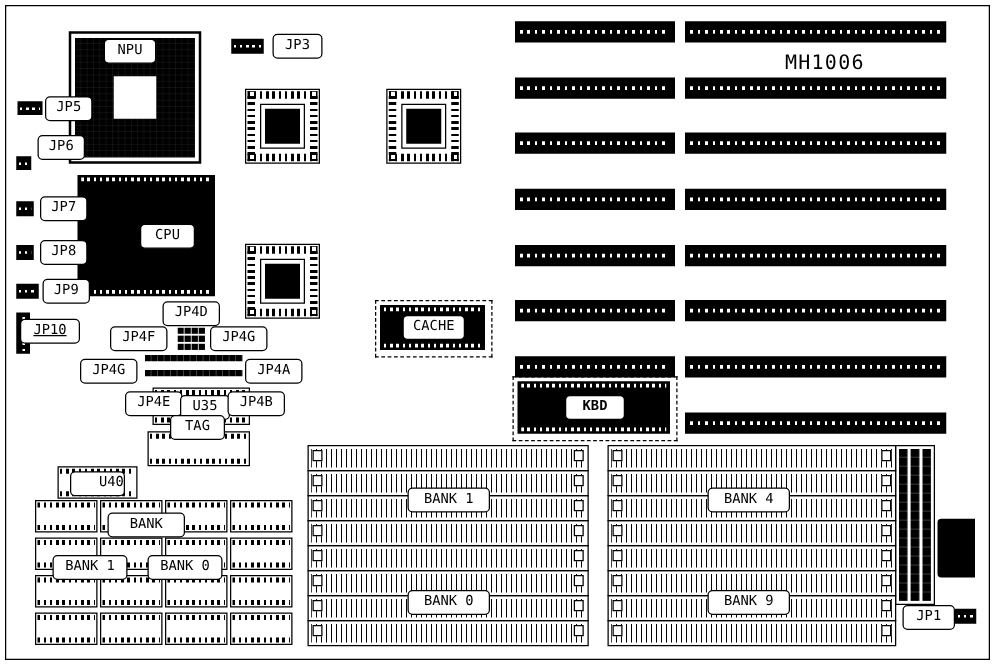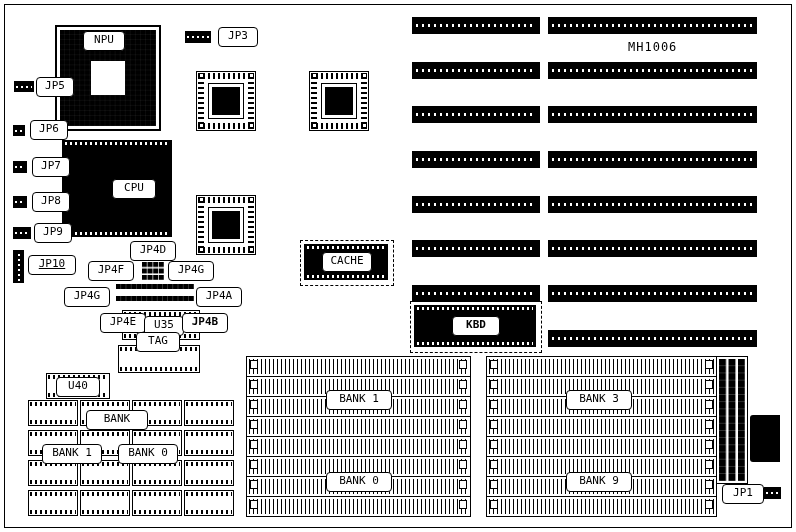--- a/index.html
+++ b/index.html
@@ -1,21 +1,21 @@
 <!DOCTYPE html>
 <html><head>
 <meta charset="utf-8">
 <style>
   html,body{margin:0;padding:0;background:#fff;}
   .stage{position:relative;width:796px;height:532px;background:#fff;color:#000;
          font-family:"DejaVu Sans Mono","Liberation Mono",monospace;overflow:hidden;}
   .frame{position:absolute;left:4px;top:4px;width:786px;height:522px;border:1px solid #000;}
   .label{position:absolute;z-index:6;height:18px;background:#fff;border:1px solid #000;
          border-radius:4px;font-size:11px;line-height:16px;text-align:center;white-space:nowrap;}
-  .model-text{position:absolute;font-size:12px;letter-spacing:1px;z-index:2;}
+  .model-text{position:absolute;font-size:16px;letter-spacing:1px;z-index:2;}
   .slot{position:absolute;height:17px;background:#000;z-index:1;}
   .slot::after{content:"";position:absolute;left:4px;right:4px;top:7px;height:3px;
          background:repeating-linear-gradient(90deg,#fff 0 2px,transparent 2px 6px);}
   .simm{position:absolute;height:15px;border:1px solid #000;padding:2px;background-color:#fff;
          background-image:repeating-linear-gradient(90deg,#000 0 1px,transparent 1px 4px);
          background-origin:content-box;background-clip:content-box;}
   .simm::before,.simm::after{content:"";position:absolute;top:3px;width:6px;height:7px;
          background:#fff;border:1px solid #000;}
   .simm::before{left:3px;}
   .simm::after{right:3px;}
@@ -159,40 +159,40 @@
   <div class="pinbar pinbar-h" style="left:13px;top:196px;width:14px;height:12px;"></div>
   <div class="pinbar pinbar-h" style="left:13px;top:227px;width:18px;height:12px;"></div>
   <div class="pinbar pinbar-v" style="left:13px;top:250px;width:11px;height:33px;"></div>
   <div class="pinbar pinbar-h" style="left:764px;top:487px;width:17px;height:12px;"></div>
 
   <div class="conn-strip" style="left:716px;top:356px;width:26px;height:122px;"></div>
   <div class="din" style="left:750px;top:415px;width:30px;height:47px;"></div>
 
   <div class="label" style="left:218px;top:27px;width:38px;">JP3</div>
   <div class="label" style="left:36px;top:77px;width:36px;">JP5</div>
-  <div class="label" style="left:30px;top:120px;width:36px;">JP6</div>
+  <div class="label" style="left:30px;top:108px;width:36px;">JP6</div>
   <div class="label" style="left:32px;top:157px;width:36px;">JP7</div>
   <div class="label" style="left:32px;top:192px;width:36px;">JP8</div>
   <div class="label" style="left:34px;top:223px;width:36px;">JP9</div>
-  <div class="label" style="left:28px;top:255px;width:46px;text-decoration:underline;">JP10</div>
+  <div class="label" style="left:16px;top:255px;width:46px;text-decoration:underline;">JP10</div>
   <div class="label" style="left:83px;top:31px;width:40px;">NPU</div>
   <div class="label" style="left:112px;top:179px;width:42px;">CPU</div>
   <div class="label" style="left:130px;top:241px;width:44px;">JP4D</div>
   <div class="label" style="left:88px;top:261px;width:44px;">JP4F</div>
   <div class="label" style="left:168px;top:261px;width:44px;">JP4G</div>
   <div class="label" style="left:64px;top:287px;width:44px;">JP4G</div>
   <div class="label" style="left:196px;top:287px;width:44px;">JP4A</div>
   <div class="label" style="left:100px;top:313px;width:44px;">JP4E</div>
   <div class="label" style="left:144px;top:316px;width:38px;">U35</div>
-  <div class="label" style="left:182px;top:313px;width:44px;font-weight:bold;">JP4B</div>
+  <div class="label" style="left:182px;top:313px;width:44px;">JP4B</div>
   <div class="label" style="left:136px;top:332px;width:42px;">TAG</div>
-  <div class="label" style="left:56px;top:377px;width:42px;">U40</div>
+  <div class="label" style="left:56px;top:377px;width:42px;text-align:right;">U40</div>
   <div class="label" style="left:86px;top:410px;width:60px;">BANK</div>
   <div class="label" style="left:42px;top:444px;width:58px;">BANK 1</div>
   <div class="label" style="left:118px;top:444px;width:58px;">BANK 0</div>
   <div class="label" style="left:322px;top:252px;width:48px;">CACHE</div>
   <div class="label" style="left:452px;top:316px;width:46px;font-weight:bold;">KBD</div>
   <div class="label" style="left:326px;top:390px;width:64px;">BANK 1</div>
   <div class="label" style="left:326px;top:472px;width:64px;">BANK 0</div>
-  <div class="label" style="left:566px;top:390px;width:64px;">BANK 3</div>
+  <div class="label" style="left:566px;top:390px;width:64px;">BANK 4</div>
   <div class="label" style="left:566px;top:472px;width:64px;">BANK 9</div>
   <div class="label" style="left:722px;top:484px;width:40px;">JP1</div>
 </div>
 
 </body></html>

